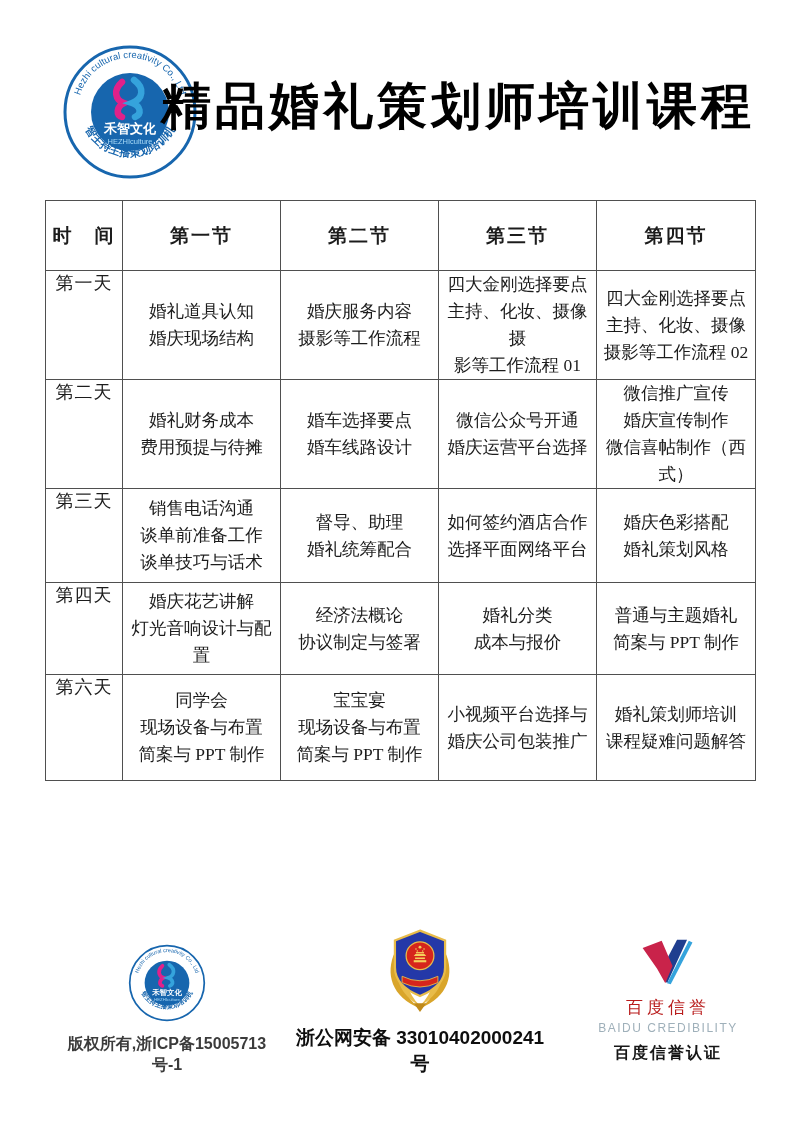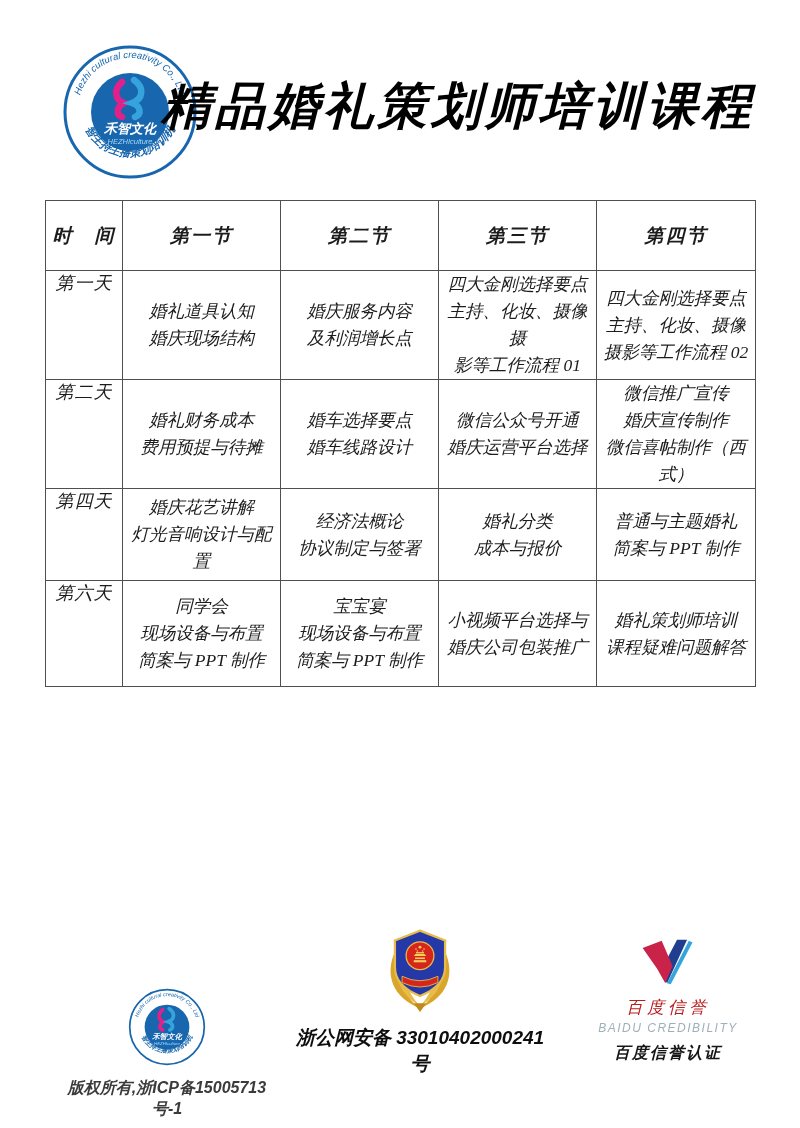--- a/index.html
+++ b/index.html
@@ -1,37 +1,37 @@
 <!DOCTYPE html>
 <html><head>
 <meta charset="utf-8">
 <style>
   html,body{margin:0;padding:0;background:#fff;}
   #page{position:relative;width:800px;height:1128px;background:#ffffff;overflow:hidden;
-        font-family:"Liberation Serif","DejaVu Serif",serif;font-style:italic;}
+        font-family:"Liberation Serif","DejaVu Serif",serif;}
 
   
   .logo-main{position:absolute;left:62px;top:44px;}
   .title{position:absolute;left:158px;top:74px;width:600px;margin:0;text-align:center;
          font-size:50px;line-height:64px;font-weight:bold;color:#000;letter-spacing:4px;
          white-space:nowrap;}
 
   
   .course-table{position:absolute;left:45px;top:200px;width:710px;border-collapse:collapse;
                 table-layout:fixed;}
   .course-table th,.course-table td{border:1px solid #4f4f4f;text-align:center;color:#1c1c1c;
                 padding:0;font-weight:normal;}
   .course-table th{font-size:19px;letter-spacing:2px;vertical-align:middle;font-weight:600;margin-left:12px;}
   .r0{height:70px}.r1{height:100px}.r2{height:94px}.r3{height:94px}
   .r4{height:92px}.r5{height:94px}.r6{height:106px}
   .day{font-size:18px;vertical-align:top;padding-top:22px;letter-spacing:1px;}
   .session{font-size:17.5px;line-height:27px;vertical-align:middle;white-space:pre-line;}
 
   
-  .footer-left{position:absolute;left:58px;top:988px;width:218px;text-align:center;}
+  .footer-left{position:absolute;left:58px;top:944px;width:218px;text-align:center;}
   .copyright{margin-top:8px;font-family:"Liberation Sans","DejaVu Sans",sans-serif;
              font-weight:bold;font-size:16px;color:#3b3b3b;}
   .footer-center{position:absolute;left:290px;top:927px;width:260px;text-align:center;}
   .police-text{margin-top:8px;font-family:"Liberation Sans","DejaVu Sans",sans-serif;
                font-weight:bold;font-size:19px;color:#0e0e0e;}
   .footer-right{position:absolute;left:592px;top:934px;width:152px;text-align:center;
                 font-family:"Liberation Sans","DejaVu Sans",sans-serif;}
   .baidu-cn{font-size:17px;color:#b91c1c;letter-spacing:4px;margin-top:3px;}
   .baidu-en{font-size:12px;color:#9fb0ba;letter-spacing:1.5px;margin-top:2px;}
   .baidu-cert{font-size:16px;font-weight:bold;color:#161616;letter-spacing:2px;margin-top:8px;}
@@ -136,39 +136,51 @@
         <th>第一节</th>
         <th>第二节</th>
         <th>第三节</th>
         <th>第四节</th>
       </tr>
       <tr class="r1">
         <td class="day">第一天</td>
         <td class="session">婚礼道具认知
 婚庆现场结构</td>
         <td class="session">婚庆服务内容
-及利润增长点</td>
+摄影等工作流程</td>
         <td class="session">四大金刚选择要点
 主持、化妆、摄像摄
 影等工作流程 01</td>
         <td class="session">四大金刚选择要点
 主持、化妆、摄像
 摄影等工作流程 02</td>
       </tr>
       <tr class="r2">
         <td class="day">第二天</td>
         <td class="session">婚礼财务成本
 费用预提与待摊</td>
         <td class="session">婚车选择要点
 婚车线路设计</td>
         <td class="session">微信公众号开通
 婚庆运营平台选择</td>
         <td class="session">微信推广宣传
 婚庆宣传制作
 微信喜帖制作（西式）</td>
+      </tr>
+      <tr class="r3">
+        <td class="day">第三天</td>
+        <td class="session">销售电话沟通
+谈单前准备工作
+谈单技巧与话术</td>
+        <td class="session">督导、助理
+婚礼统筹配合</td>
+        <td class="session">如何签约酒店合作
+选择平面网络平台</td>
+        <td class="session">婚庆色彩搭配
+婚礼策划风格</td>
       </tr>
       <tr class="r4">
         <td class="day">第四天</td>
         <td class="session">婚庆花艺讲解
 灯光音响设计与配置</td>
         <td class="session">经济法概论
 协议制定与签署</td>
         <td class="session">婚礼分类
 成本与报价</td>
         <td class="session">普通与主题婚礼

